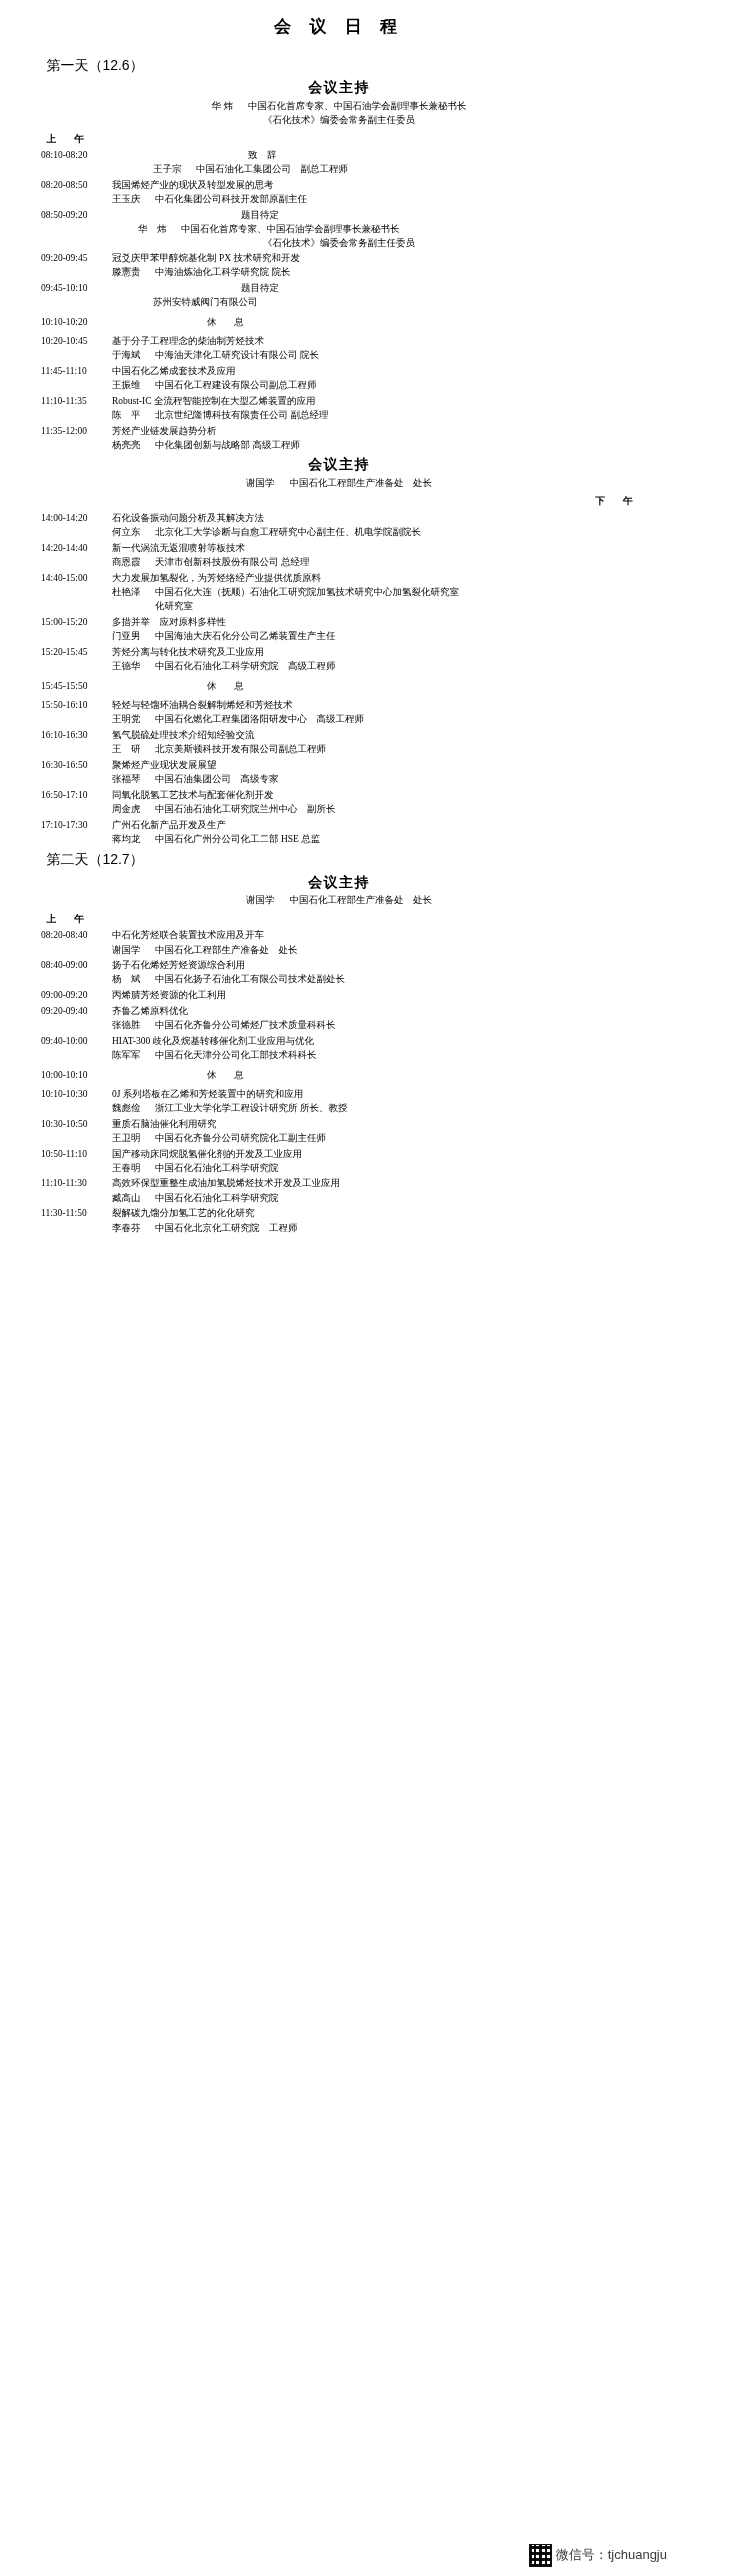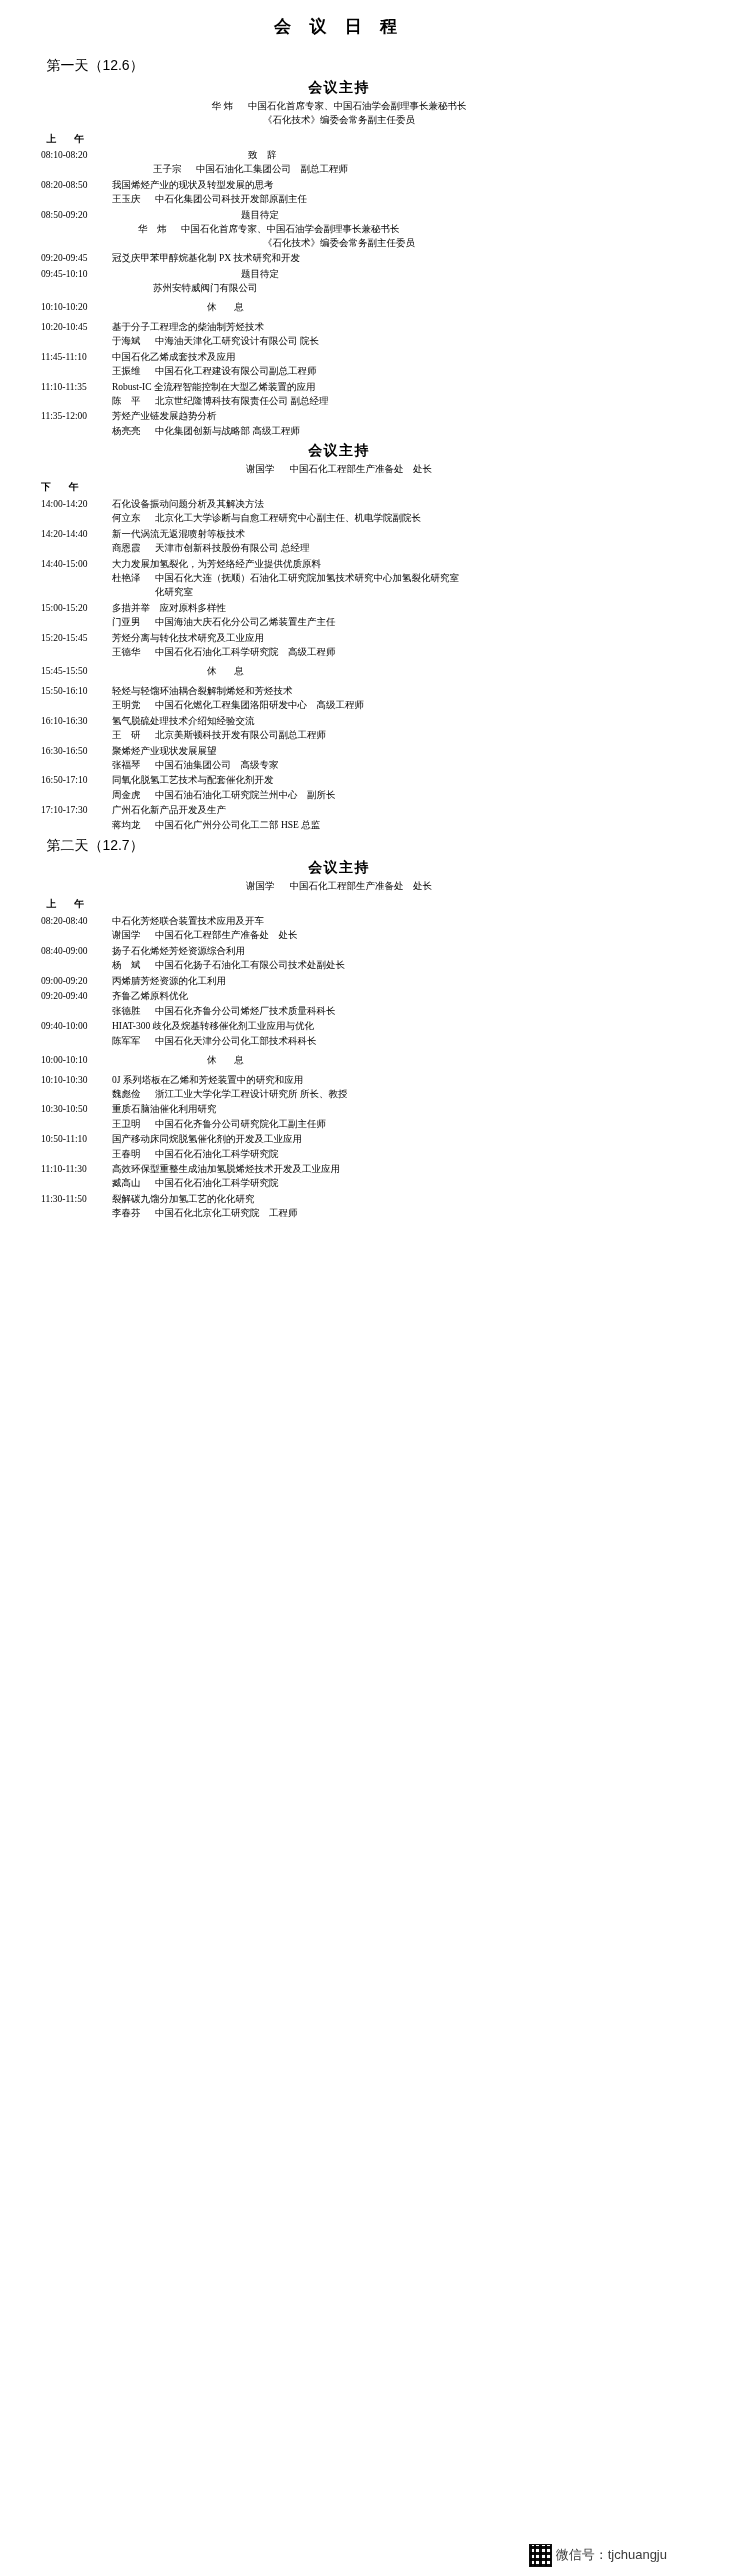--- a/index.html
+++ b/index.html
@@ -48,21 +48,21 @@
     margin: 1.4px 0;
   }
   .host-line .nm { margin-right: 15px; }
   .period {
     font-size: 9.8px;
     font-weight: bold;
     letter-spacing: 4.1px;
     margin: 5.4px 0 2.7px 5.4px;
   }
   .period.center {
-    text-align: left;
+    text-align: right;
     letter-spacing: 4.1px;
     margin-left: 0;
   }
   .item {
     margin: 0 0 1.4px 0;
   }
   .item-main {
     font-size: 9.5px;
     line-height: 1.5;
     white-space: nowrap;
@@ -167,20 +167,23 @@
     <div class="item-speaker">
       <span style="display:inline-block;width:26px"></span><span class="sname">华　炜</span><span>中国石化首席专家、中国石油学会副理事长兼秘书长</span>
     </div>
     <div class="center-only">《石化技术》编委会常务副主任委员</div>
   </div>
 
   <div class="item">
     <div class="item-main">
       <span class="time">09:20-09:45</span><span>冠爻庆甲苯甲醇烷基化制 PX 技术研究和开发</span>
     </div>
+    <div class="item-speaker">
+      <span class="sname">滕憲贵</span><span>中海油炼油化工科学研究院 院长</span>
+    </div>
   </div>
 
   <div class="item">
     <div class="item-main">
       <span class="time">09:45-10:10</span><span style="display:inline-block;width:129px"></span><span>题目待定</span>
     </div>
     <div class="item-speaker">
       <span style="display:inline-block;width:41px"></span><span>苏州安特威阀门有限公司</span>
     </div>
   </div>

